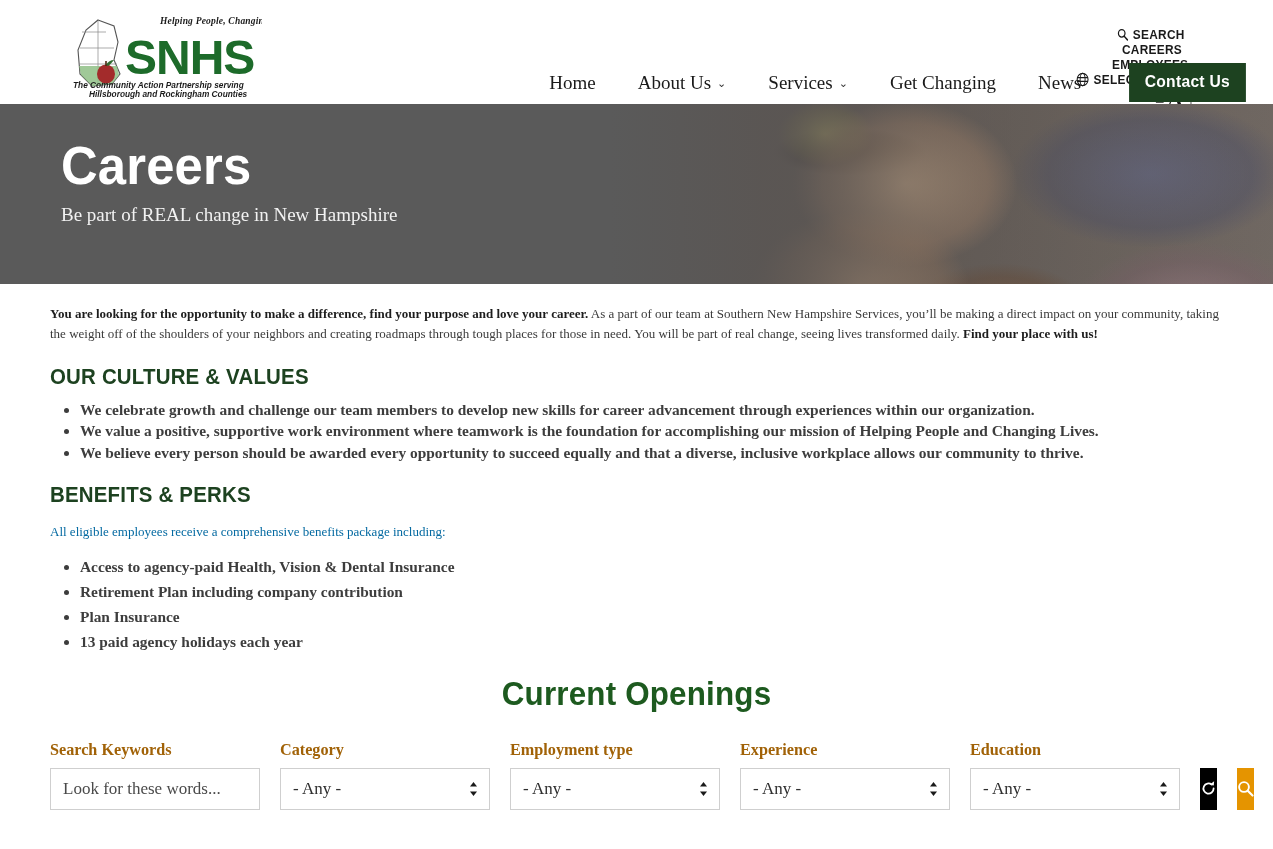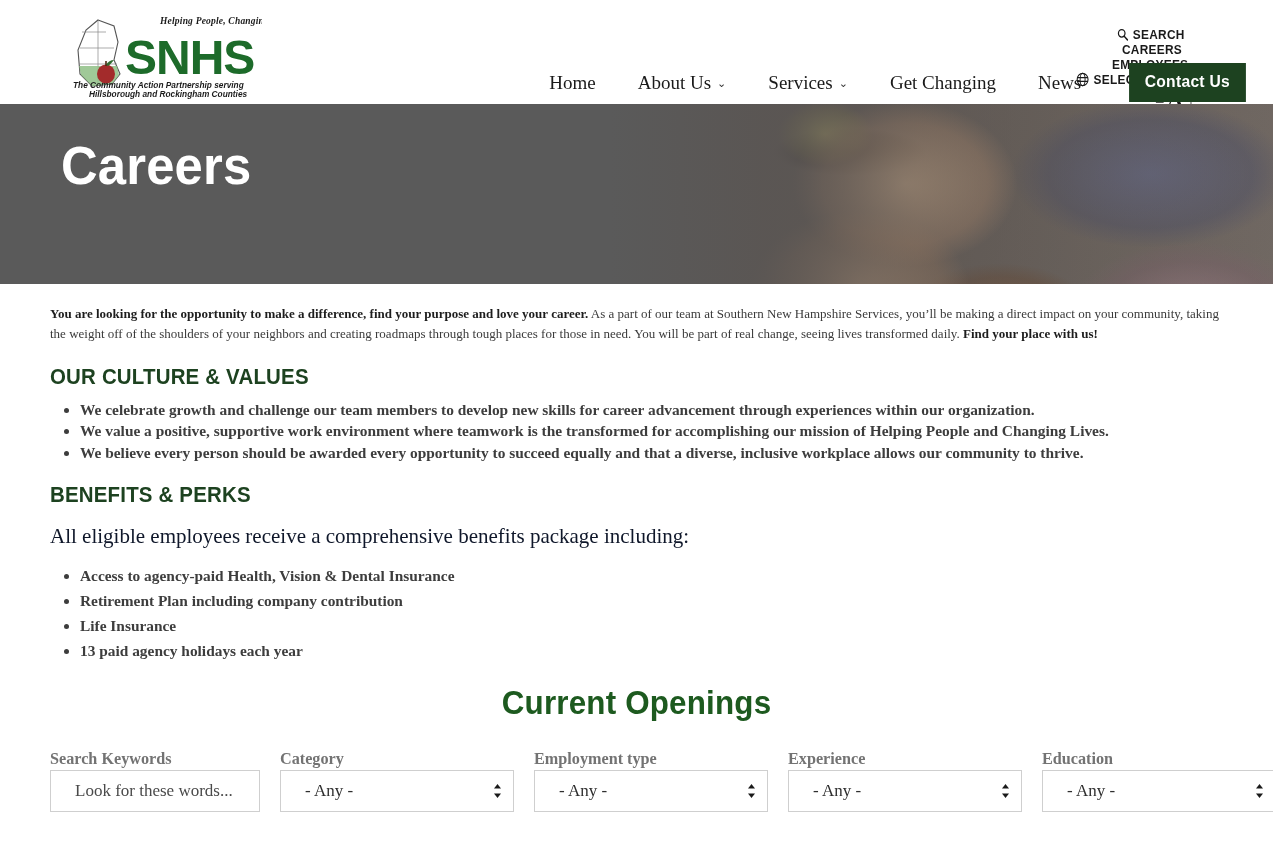--- a/index.html
+++ b/index.html
@@ -198,22 +198,22 @@
     list-style: disc;
   }
   .bullets li {
     font-size: 15.4px;
     line-height: 1.42;
     color: #3d3d3d;
     margin-bottom: 0px;
     font-weight: bold;
   }
   .benefit-lead {
-    font-size: 21px;
-    color: #0f172a;
+    font-size: 13px;
+    color: #0369a1;
     margin: 16px 0 16px 0;
   }
   .bullets.spaced li { margin-bottom: 3px; }
 
   
   .openings-title {
     font-family: "Liberation Sans Narrow", "Liberation Sans", sans-serif;
     font-weight: bold;
     font-size: 33px;
     color: #1d5a1f;
@@ -227,37 +227,37 @@
     display: flex;
     align-items: flex-end;
     gap: 20px;
     padding: 0 0 0 0;
   }
   .filter-field { display: flex; flex-direction: column; }
   .filter-label {
     font-family: "Liberation Serif", "DejaVu Serif", serif;
     font-weight: bold;
     font-size: 16.2px;
-    color: #737373;
-    margin-bottom: 1px;
+    color: #a16207;
+    margin-bottom: 8px;
   }
   .filter-input, .filter-select {
     height: 42px;
     border: 1px solid #cfcfcf;
     background: #ffffff;
     font-family: "Liberation Serif", "DejaVu Serif", serif;
     font-size: 17px;
     color: #2f2f2f;
-    padding: 0 24px;
+    padding: 0 12px;
     outline: none;
     border-radius: 0;
   }
   .filter-input { width: 210px; }
   .filter-input::placeholder { color: #4a4a4a; opacity: 1; }
-  .select-wrap { position: relative; width: 234px; }
+  .select-wrap { position: relative; width: 210px; }
   .filter-select {
     width: 100%;
     -webkit-appearance: none;
     appearance: none;
     padding-right: 30px;
     cursor: pointer;
   }
   .select-arrows {
     position: absolute;
     right: 12px;
@@ -358,42 +358,43 @@
     </a>
     <a class="nav-cta" href="#">Contact Us</a>
   </nav>
 </header>
 
 <section class="hero">
   <div class="hero-photo"></div>
   <div class="hero-overlay"></div>
   <div class="hero-inner">
     <h1 class="hero-title">Careers</h1>
+    <p class="hero-sub">Be part of REAL change in New Hampshire</p>
   </div>
 </section>
 
 <main class="content">
 
   <p class="intro">
     <b>You are looking for the opportunity to make a difference, find your purpose and love your career.</b><span> As a part of our team at Southern New Hampshire Services, you’ll be making a direct impact on your community, taking the weight off of the shoulders of your neighbors and creating roadmaps through tough places for those in need. You will be part of real change, seeing lives transformed daily. </span><b>Find your place with us!</b>
   </p>
 
   <h2 class="sec-head">OUR CULTURE &amp; VALUES</h2>
   <ul class="bullets">
     <li>We celebrate growth and challenge our team members to develop new skills for career advancement through experiences within our organization.</li>
-    <li>We value a positive, supportive work environment where teamwork is the transformed for accomplishing our mission of Helping People and Changing Lives.</li>
+    <li>We value a positive, supportive work environment where teamwork is the foundation for accomplishing our mission of Helping People and Changing Lives.</li>
     <li>We believe every person should be awarded every opportunity to succeed equally and that a diverse, inclusive workplace allows our community to thrive.</li>
   </ul>
 
   <h2 class="sec-head">BENEFITS &amp; PERKS</h2>
   <p class="benefit-lead">All eligible employees receive a comprehensive benefits package including:</p>
   <ul class="bullets spaced">
     <li>Access to agency-paid Health, Vision &amp; Dental Insurance</li>
     <li>Retirement Plan including company contribution</li>
-    <li>Life Insurance</li>
+    <li>Plan Insurance</li>
     <li>13 paid agency holidays each year</li>
   </ul>
 
   <h2 class="openings-title">Current Openings</h2>
 
   <form class="filter-row">
 
     <div class="filter-field">
       <label class="filter-label">Search Keywords</label>
       <input class="filter-input" type="text" placeholder="Look for these words..." style="">

